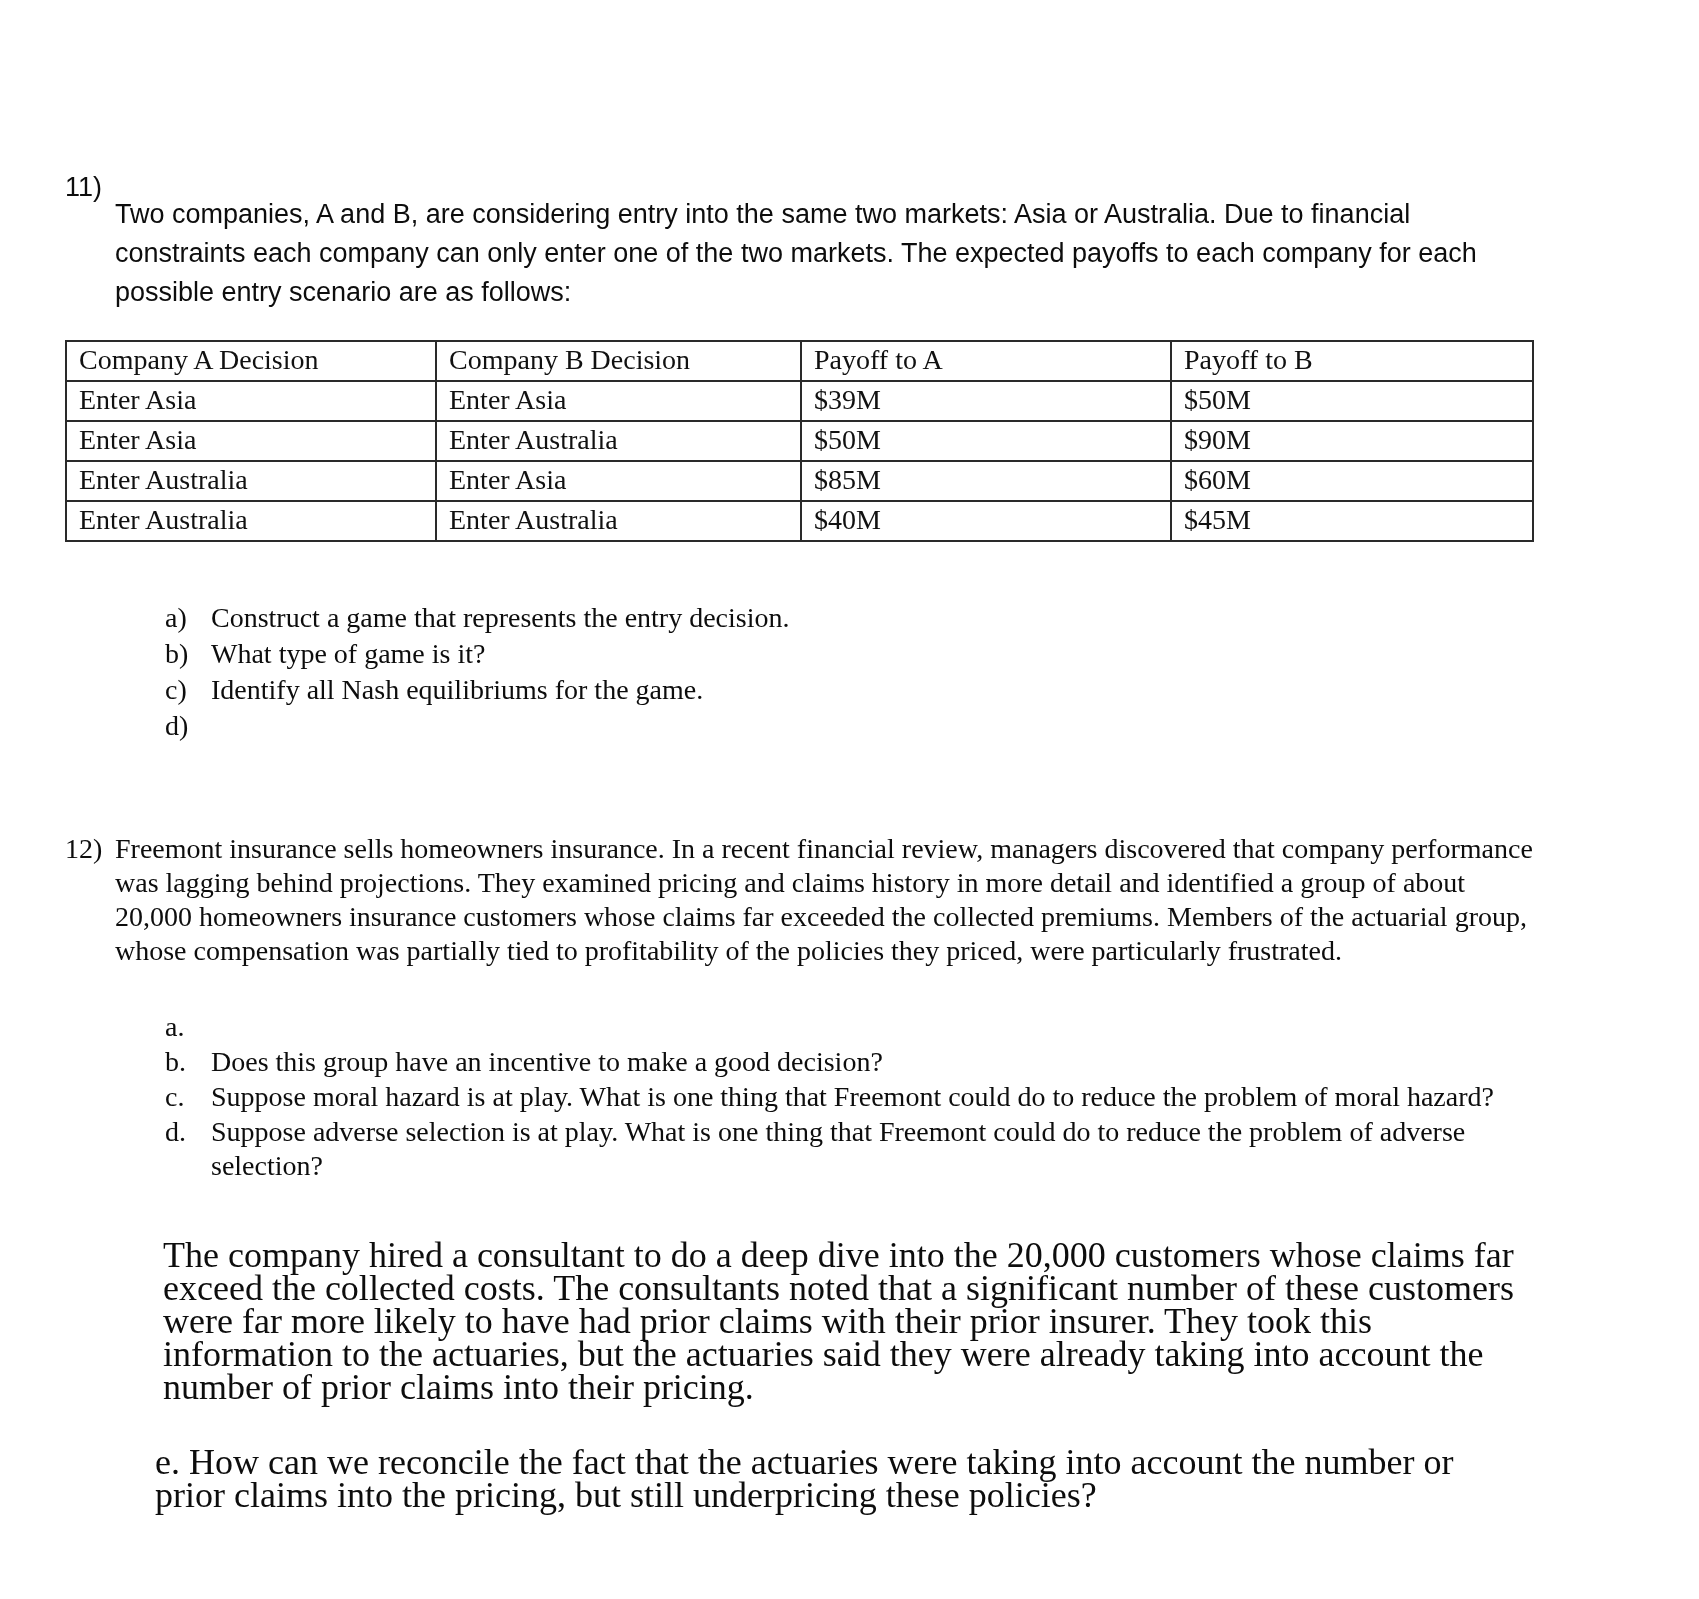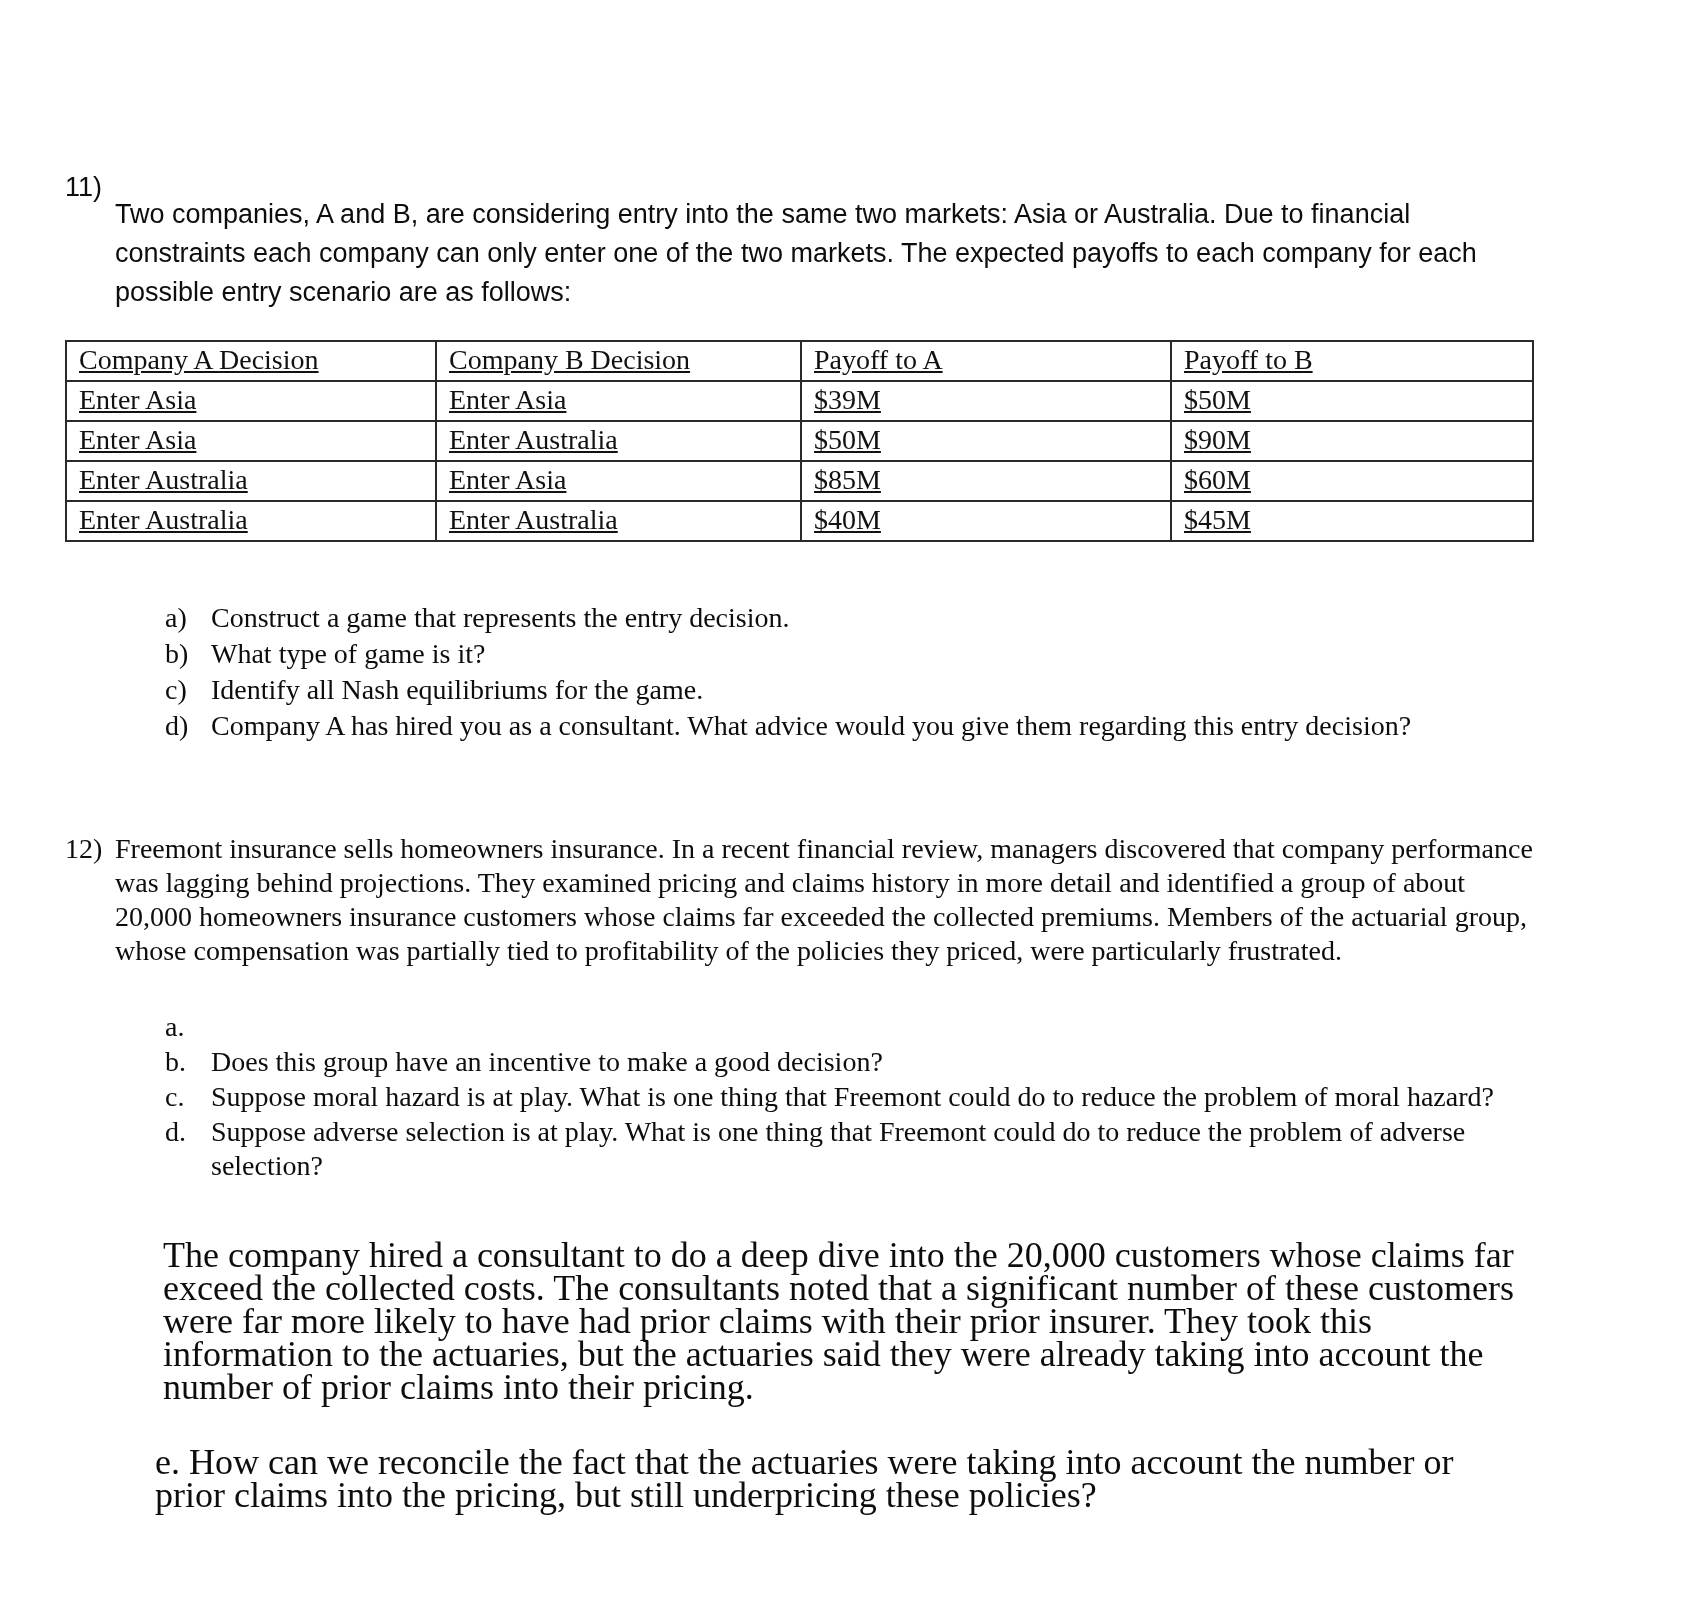--- a/index.html
+++ b/index.html
@@ -28,21 +28,20 @@
   .q-intro-sans .qtext { max-width: 1380px; margin-top: 27px; }
 
   
   table.payoff {
     border-collapse: collapse;
     margin-top: 28px;
     font-family: "Liberation Serif", serif;
     font-size: 28px;
     table-layout: fixed;
     width: 1467px;
-    text-decoration: underline;
   }
   table.payoff td, table.payoff th {
     border: 2px solid #2a2a2a;
     text-align: left;
     font-weight: normal;
     padding: 2px 4px 4px 12px;
     height: 35px;
     white-space: nowrap;
     overflow: hidden;
   }
@@ -154,21 +153,20 @@
       <div class="part-row">
         <span class="marker">b)</span>
         <div class="ptext">What type of game is it?</div>
       </div>
       <div class="part-row">
         <span class="marker">c)</span>
         <div class="ptext">Identify all Nash equilibriums for the game.</div>
       </div>
       <div class="part-row">
         <span class="marker">d)</span>
-        <div class="ptext">Company A has hired you as a consultant. What advice would you give them regarding this entry decision?</div>
       </div>
     </div>
   </section>
 
   <section>
 
     <div class="q-intro-serif">
       <span class="qnum">12)</span>
       <div class="qtext">Freemont insurance sells homeowners insurance. In a recent financial review, managers discovered that company performance was lagging behind projections. They examined pricing and claims history in more detail and identified a group of about 20,000 homeowners insurance customers whose claims far exceeded the collected premiums. Members of the actuarial group, whose compensation was partially tied to profitability of the policies they priced, were particularly frustrated.</div>
     </div>

